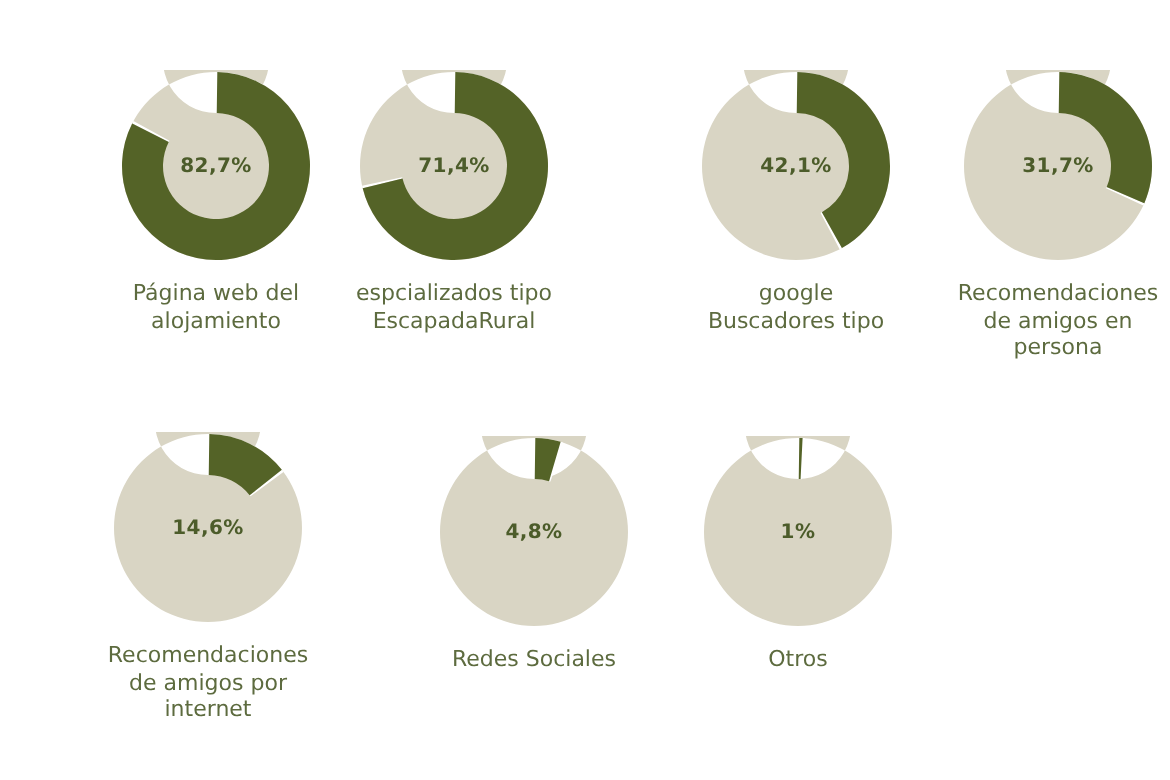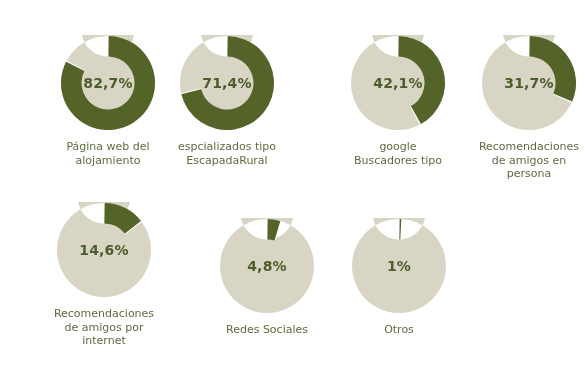--- a/index.html
+++ b/index.html
@@ -37,21 +37,21 @@
   }
   .donut-value {
     position: absolute;
     left: 0;
     top: 0;
     width: 96px;
     height: 96px;
     display: flex;
     align-items: center;
     justify-content: center;
-    font-size: 14px;
+    font-size: 10px;
     font-weight: bold;
     color: #4c5c2a;
     letter-spacing: 0.2px;
     pointer-events: none;
   }
   .donut-label {
     margin-top: 9px;
     width: 150px;
     text-align: center;
     font-size: 11px;
@@ -118,21 +118,21 @@
           <path d="M 48.656222475939835 1.0045813715627006 A 47 47 0 0 1 91.16048793629459 66.6057056061029 L 72.33516873003843 58.49045103322824 A 26.5 26.5 0 0 0 48.369997778987354 21.50258311375344 Z" fill="#546327"></path>
         </svg>
         <div class="donut-value">31,7%</div>
       </div>
       <div class="donut-label">
         <span>Recomendaciones</span>
         <span>de amigos en</span>
         <span>persona</span>
       </div>
     </div>
-    <div class="donut-cell" style="left: 29px; top: 202px; justify-content: center;">
+    <div class="donut-cell" style="left: 29px; top: 216px; justify-content: center;">
       <div class="donut-wrap">
         <svg class="donut-svg" viewBox="0 0 96 96">
           <path d="M 48 1 A 47 47 0 1 1 47.99 1 Z M 48 21.5 A 26.5 26.5 0 1 0 47.99 21.5 Z" fill="#D9D5C4" fill-rule="evenodd"></path>
           <path d="M 47.34377752406019 1.0045813715627006 A 47 47 0 0 1 48.656222475939835 1.0045813715627006 L 48.369997778987354 21.50258311375344 A 26.5 26.5 0 0 0 47.63000222101266 21.50258311375344 Z" fill="#FFFFFF"></path>
           <path d="M 84.91497364626285 18.909026817658376 A 47 47 0 0 1 85.71284869656682 19.95109550820464 L 69.26362745657491 32.18519214824305 A 26.5 26.5 0 0 0 68.81376173672267 31.597642780169082 Z" fill="#FFFFFF"></path>
           <path d="M 48.656222475939835 1.0045813715627006 A 47 47 0 0 1 84.91497364626285 18.909026817658376 L 68.81376173672267 31.597642780169082 A 26.5 26.5 0 0 0 48.369997778987354 21.50258311375344 Z" fill="#546327"></path>
         </svg>
         <div class="donut-value">14,6%</div>
       </div>
       <div class="donut-label">

